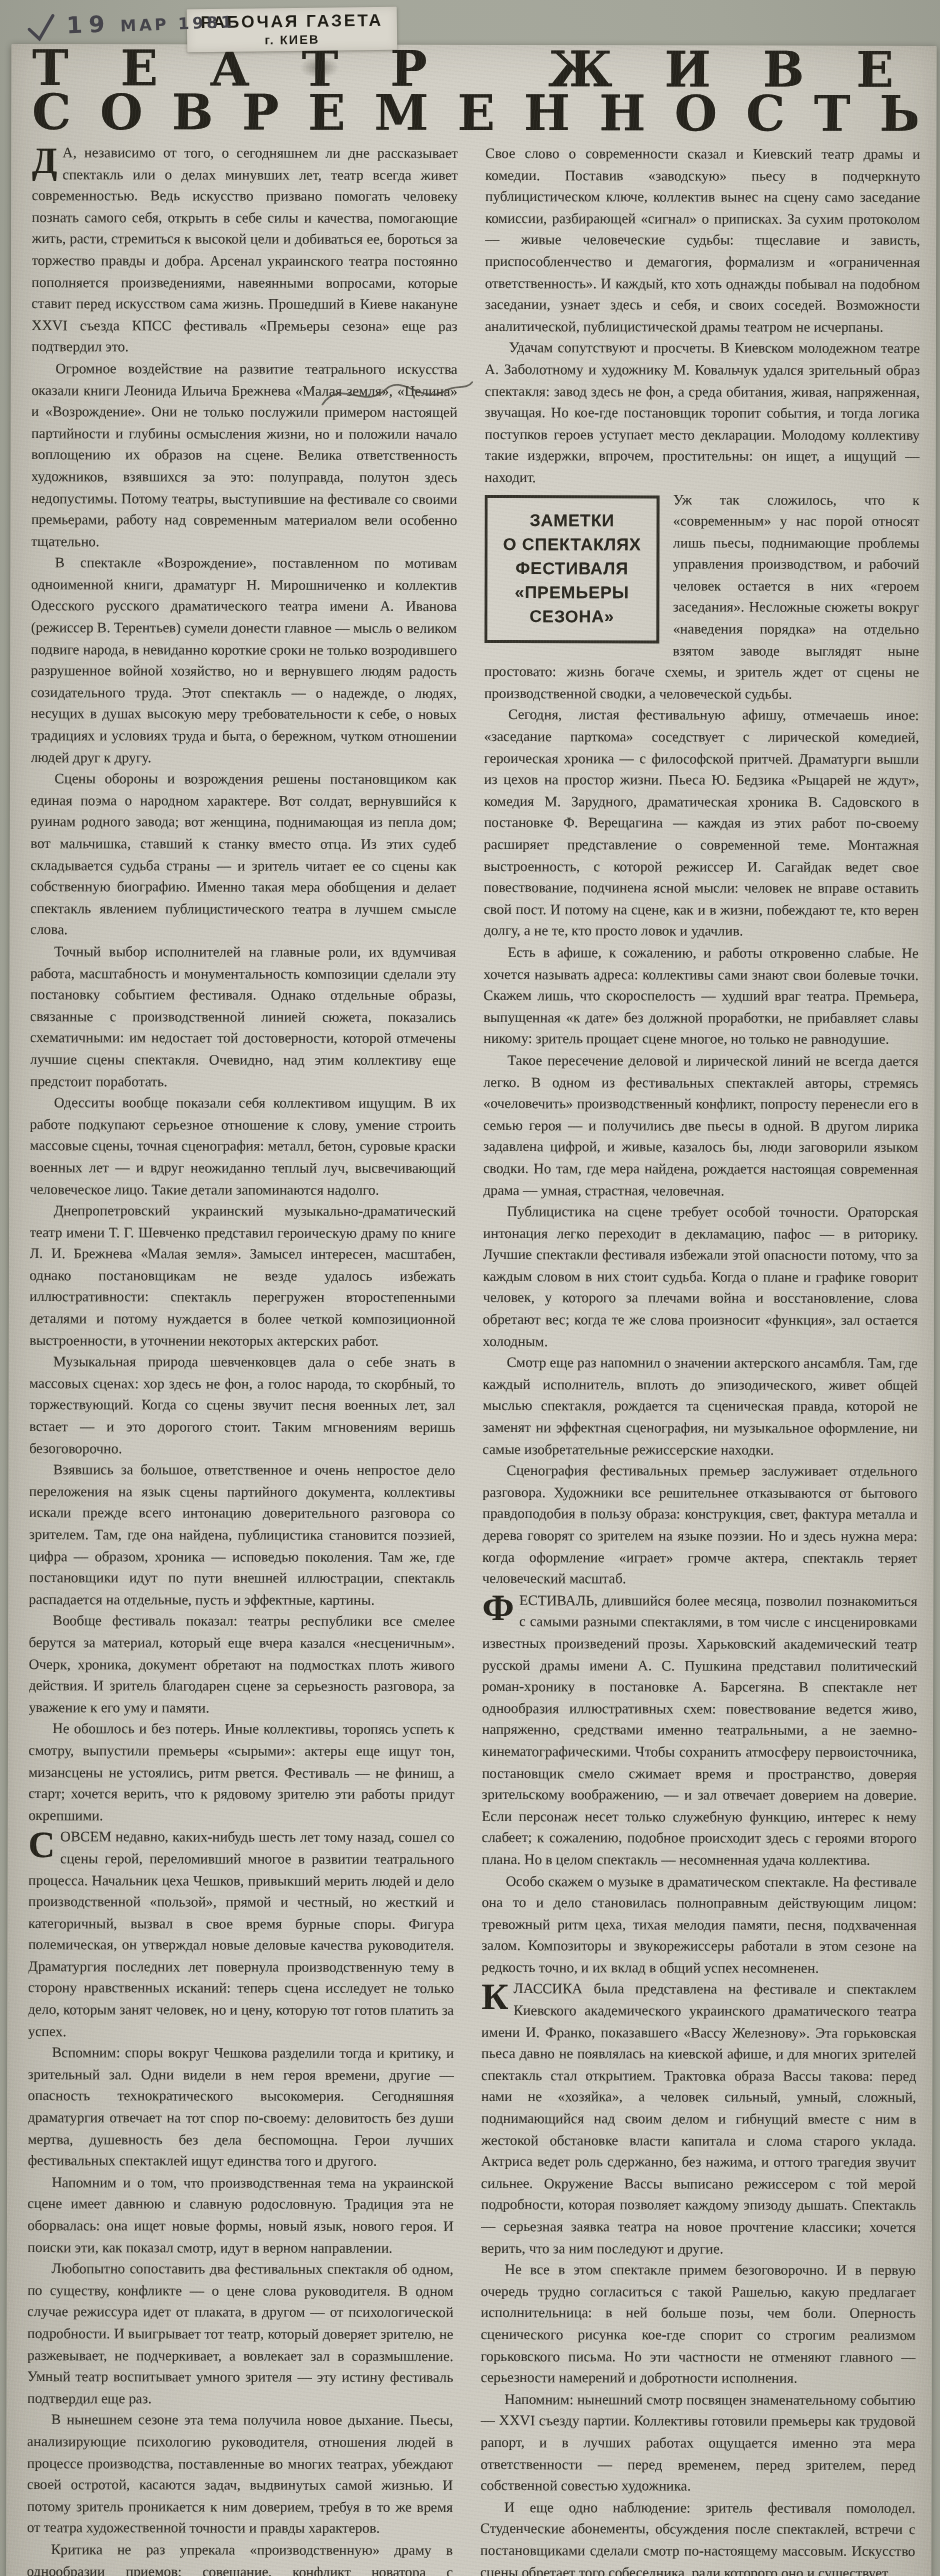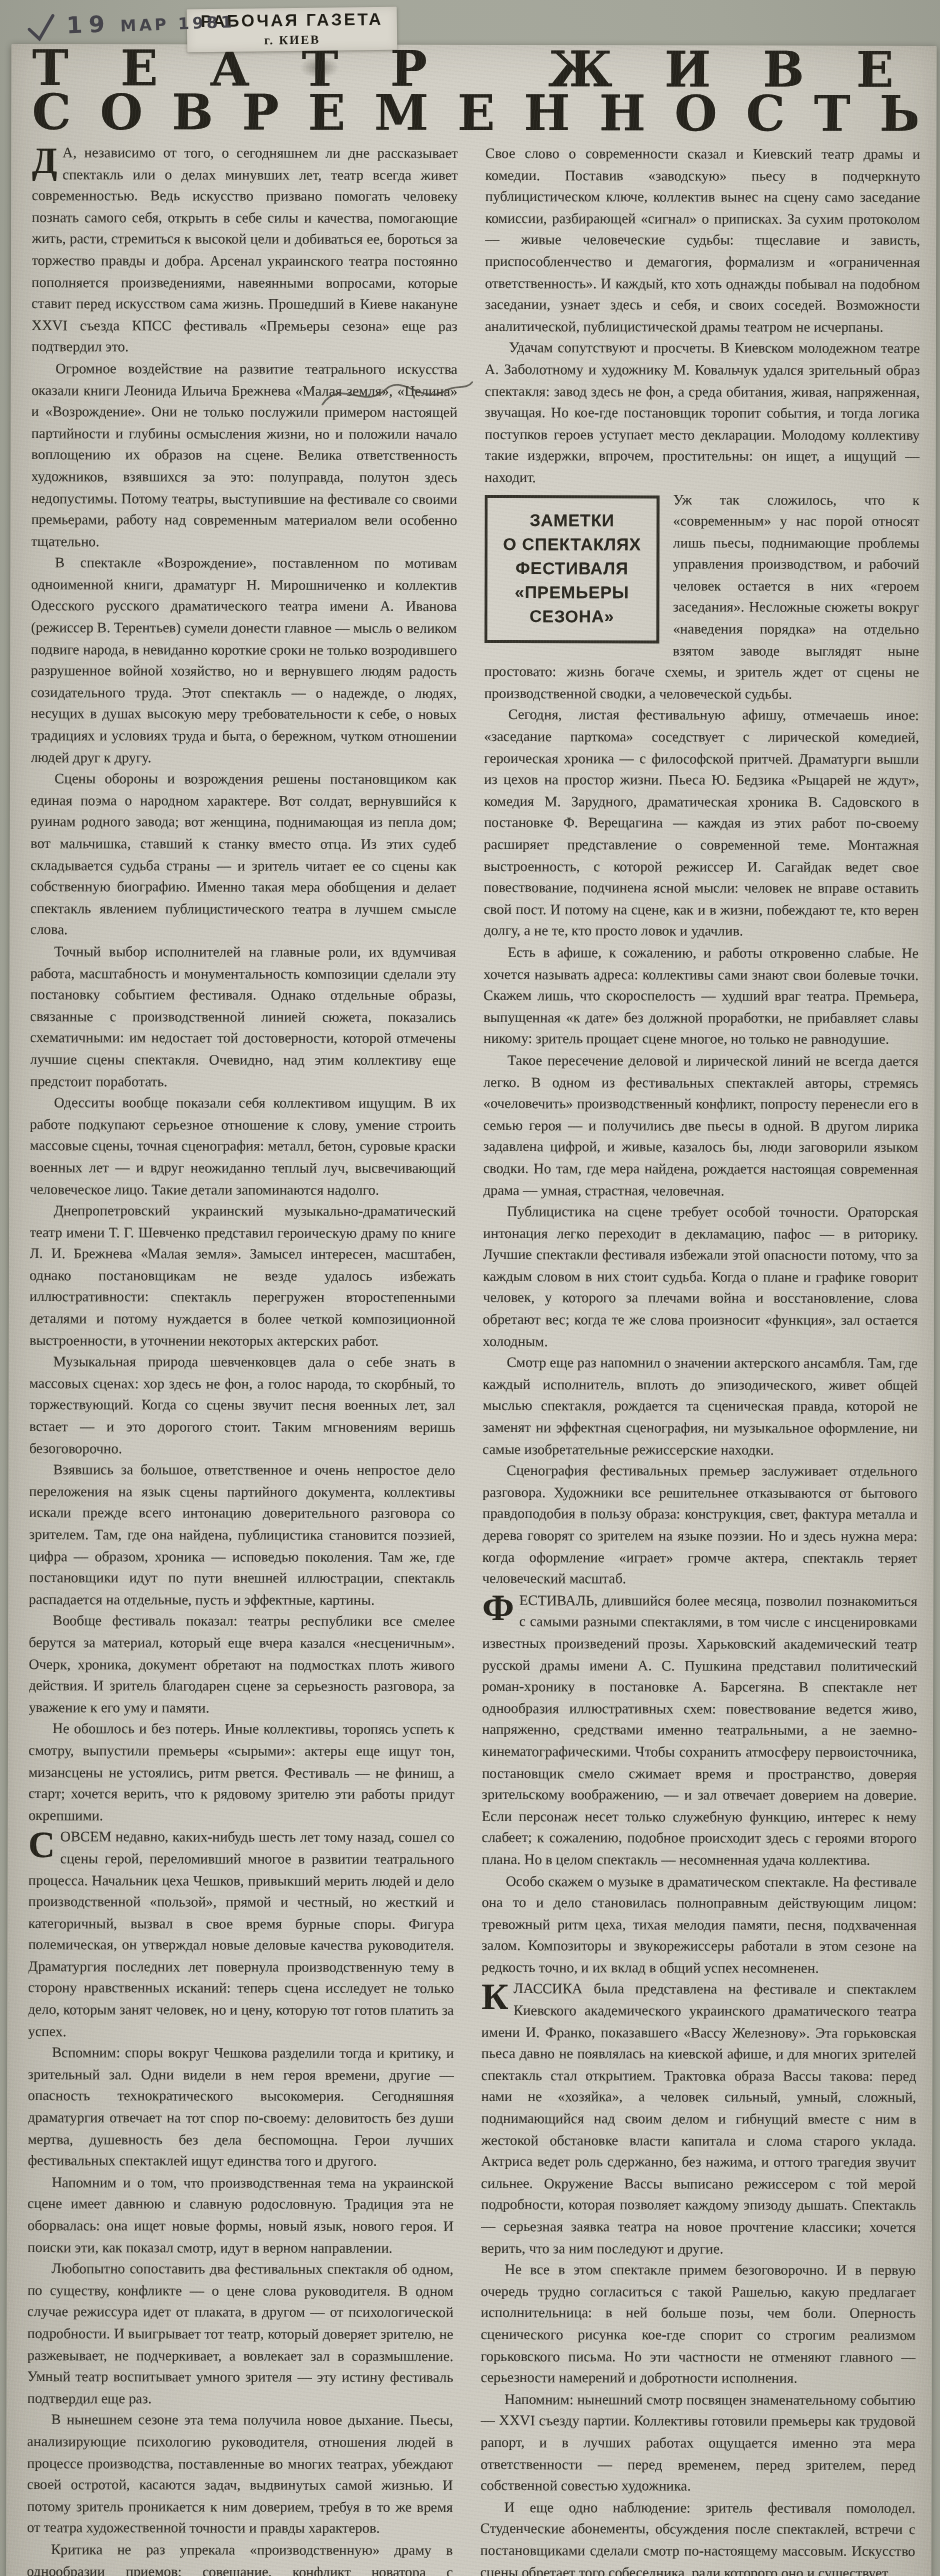--- a/index.html
+++ b/index.html
@@ -22,21 +22,21 @@
   
   .masthead-strip{
     position:absolute;left:187px;top:8.2px;width:210px;height:43px;z-index:6;
     background:#d9d6cc;border-radius:1px;
     box-shadow:0 1px 3.1px rgba(40,38,28,.4), inset 0 0 9.3px rgba(90,85,70,.18);
     transform:rotate(-0.7deg);
     display:flex;flex-direction:column;align-items:center;justify-content:center;
     font-family:"Liberation Sans","DejaVu Sans",sans-serif;color:#201e17;
   }
   .masthead-title{font-weight:bold;font-size:17px;letter-spacing:2.1px;}
-  .masthead-city{font-weight:bold;font-size:12.4px;letter-spacing:1.5px;margin-top:1.5px;font-family:Liberation Serif, serif;}
+  .masthead-city{font-weight:bold;font-size:12.4px;letter-spacing:1.5px;margin-top:1.5px;}
   
   .clipping{
     position:absolute;left:7.7px;top:45px;width:925px;height:3378px;
     background:radial-gradient(ellipse at 50% 18%, #d5d2c9 0%, #ccc9bf 55%, #c0bdb2 100%);
     box-shadow:0 1.5px 6.2px rgba(35,34,25,.45), inset 0 0 36px rgba(85,80,62,.18);
     transform:rotate(0.12deg);border-radius:1px;
   }
   .clipping::after{
     content:"";position:absolute;inset:0;pointer-events:none;border-radius:1px;
     background-image:

